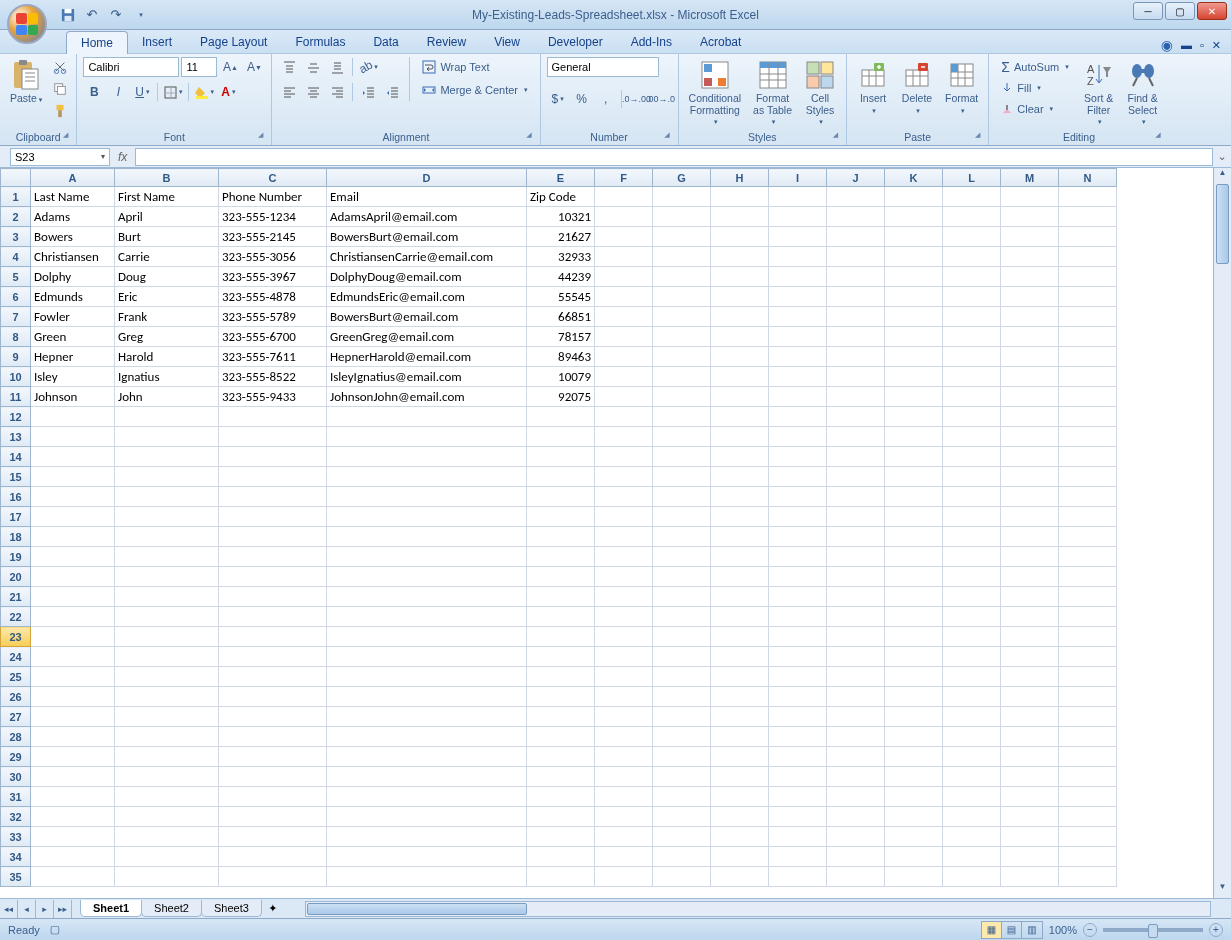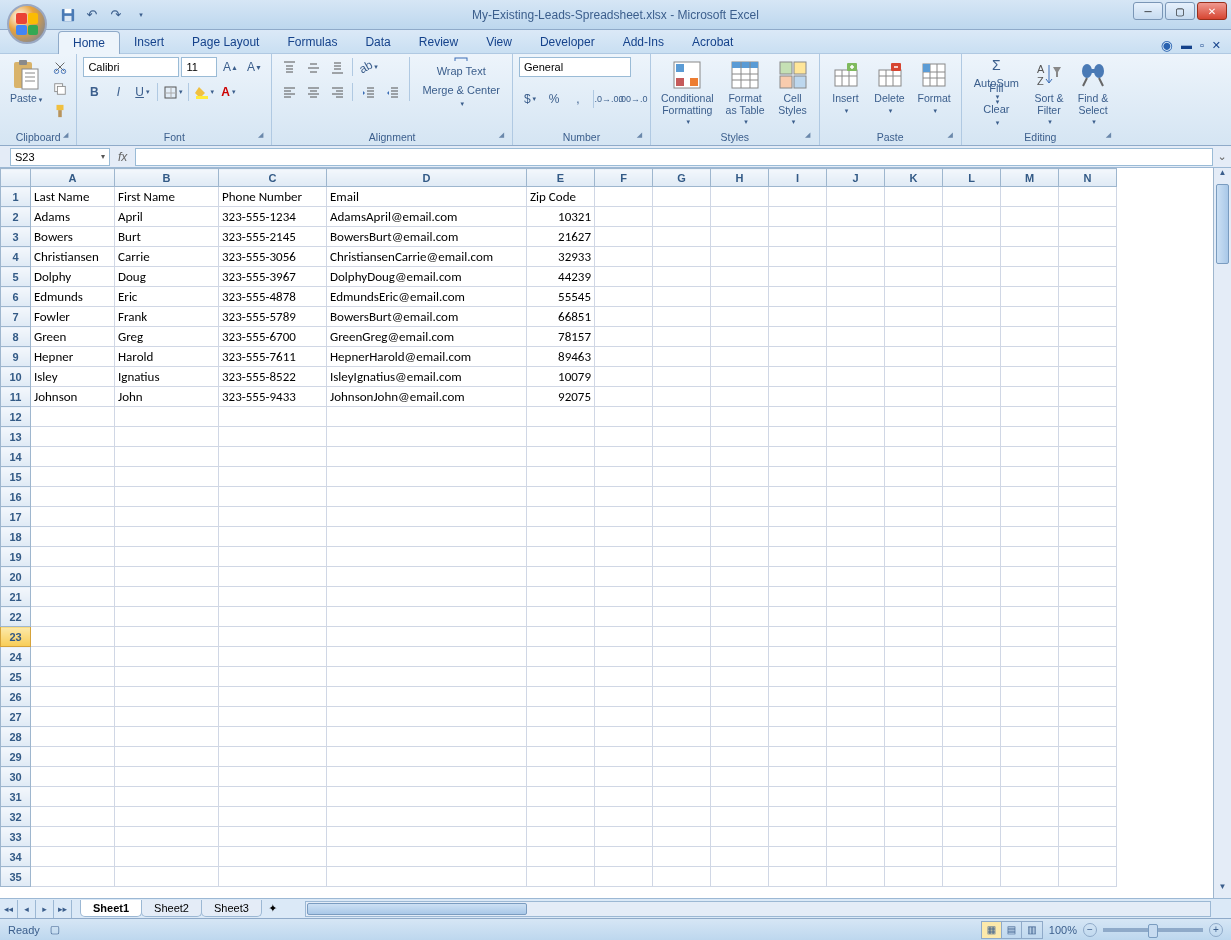--- a/index.html
+++ b/index.html
@@ -14,39 +14,39 @@
 .qat { margin-left: 58px; display: flex; gap: 4px; align-items: center; }
 .qat-btn { width: 20px; height: 20px; display: flex; align-items: center; justify-content: center; border-radius: 2px; cursor: pointer; font-size: 13px; color: #3b5e8c; }
 .title-text { position: absolute; left: 50%; transform: translateX(-50%); color: #3b5e8c; font-size: 12px; }
 .win-controls { position: absolute; right: 4px; top: 2px; display: flex; gap: 2px; }
 .win-btn { width: 30px; height: 18px; border: 1px solid #7a96b6; background: linear-gradient(#e7f1fc, #c7dbf0); border-radius: 3px; display: flex; align-items: center; justify-content: center; font-size: 10px; cursor: pointer; }
 .win-btn.close { background: linear-gradient(#f09990, #d64531); color: #fff; border-color: #9a2f1c; }
 
 
 .ribbon-tabs { height: 24px; background: linear-gradient(#dbe9f7, #c9dff2); padding-left: 58px; display: flex; align-items: flex-end; border-bottom: 1px solid #b0c9e2; }
 .rtab { padding: 4px 14px; color: #15428b; font-size: 12px; cursor: pointer; }
-.rtab.active { background: #edf4fb; border-top-left-radius: 4px; border-top-right-radius: 4px; border: 1px solid #8faac9; border-bottom: none; margin-bottom: -1px; }
+.rtab.active { background: #edf4fb; border-top-left-radius: 4px; border-top-right-radius: 4px; border: 1px solid #8faac9; border-bottom: none; margin-bottom: -1px; margin-left: 8px; }
 .help-icon { margin-left: auto; margin-right: 10px; color: #15428b; display: flex; gap: 8px; align-items: center; }
 
 
 .ribbon { height: 92px; background: linear-gradient(#edf4fb, #d5e5f3); border-bottom: 1px solid #8faac9; display: flex; }
 .rgroup { border-right: 1px solid #b0c9e2; padding: 3px 6px 1px; display: flex; flex-direction: column; }
 .rgroup-body { flex: 1; display: flex; gap: 4px; align-items: flex-start; }
 .rgroup-label { text-align: center; color: #3b5e8c; font-size: 10.5px; padding: 1px 0; position: relative; }
 .rgroup-label::after { content: "◢"; position: absolute; right: 2px; font-size: 7px; color: #6a88ab; }
 .big-btn { display: flex; flex-direction: column; align-items: center; justify-content: center; gap: 2px; padding: 2px 4px; border-radius: 3px; cursor: pointer; min-width: 40px; }
 .big-btn .icn { width: 32px; height: 32px; display: flex; align-items: center; justify-content: center; }
 .big-btn .lbl { font-size: 10.5px; color: #3b5e8c; text-align: center; line-height: 1.1; }
 .mini-stack { display: flex; flex-direction: column; gap: 2px; }
 .mini-btn { width: 20px; height: 20px; display: flex; align-items: center; justify-content: center; cursor: pointer; border-radius: 2px; font-size: 12px; }
 .combo { height: 20px; border: 1px solid #9abbd6; background: #fff; font-size: 11px; padding: 4px 4px; }
 .row-controls { display: flex; gap: 2px; align-items: center; }
 .row-controls + .row-controls { margin-top: 2px; }
 .icon-btn { width: 22px; height: 20px; display: flex; align-items: center; justify-content: center; cursor: pointer; border-radius: 2px; border: 1px solid transparent; font-size: 12px; color: #3b5e8c; }
-.wide-btn { padding: 0 6px; height: 20px; display: flex; align-items: center; gap: 4px; cursor: pointer; border-radius: 2px; font-size: 11px; color: #3b5e8c; flex-direction: column; }
+.wide-btn { padding: 0 6px; height: 20px; display: flex; align-items: center; gap: 4px; cursor: pointer; border-radius: 2px; font-size: 11px; color: #3b5e8c; }
 .dd::after { content: "▾"; font-size: 7px; margin-left: 2px; color: #3b5e8c; }
 
 
 .formula-bar { height: 22px; background: #e4ecf7; border-bottom: 1px solid #9cb8d4; display: flex; align-items: center; padding-left: 10px; }
 .name-box { width: 100px; height: 18px; background: #fff; border: 1px solid #9abbd6; padding: 0 4px; font-size: 11px; display: flex; align-items: center; }
 .name-box::after { content: "▾"; margin-left: auto; font-size: 8px; color: #555; }
 .fx-label { margin: 0 8px; font-style: italic; color: #666; font-size: 12px; }
 .formula-input { flex: 1; height: 18px; background: #fff; border: 1px solid #9abbd6; }
 .expand-fb { width: 18px; text-align: center; color: #666; cursor: pointer; }
 

